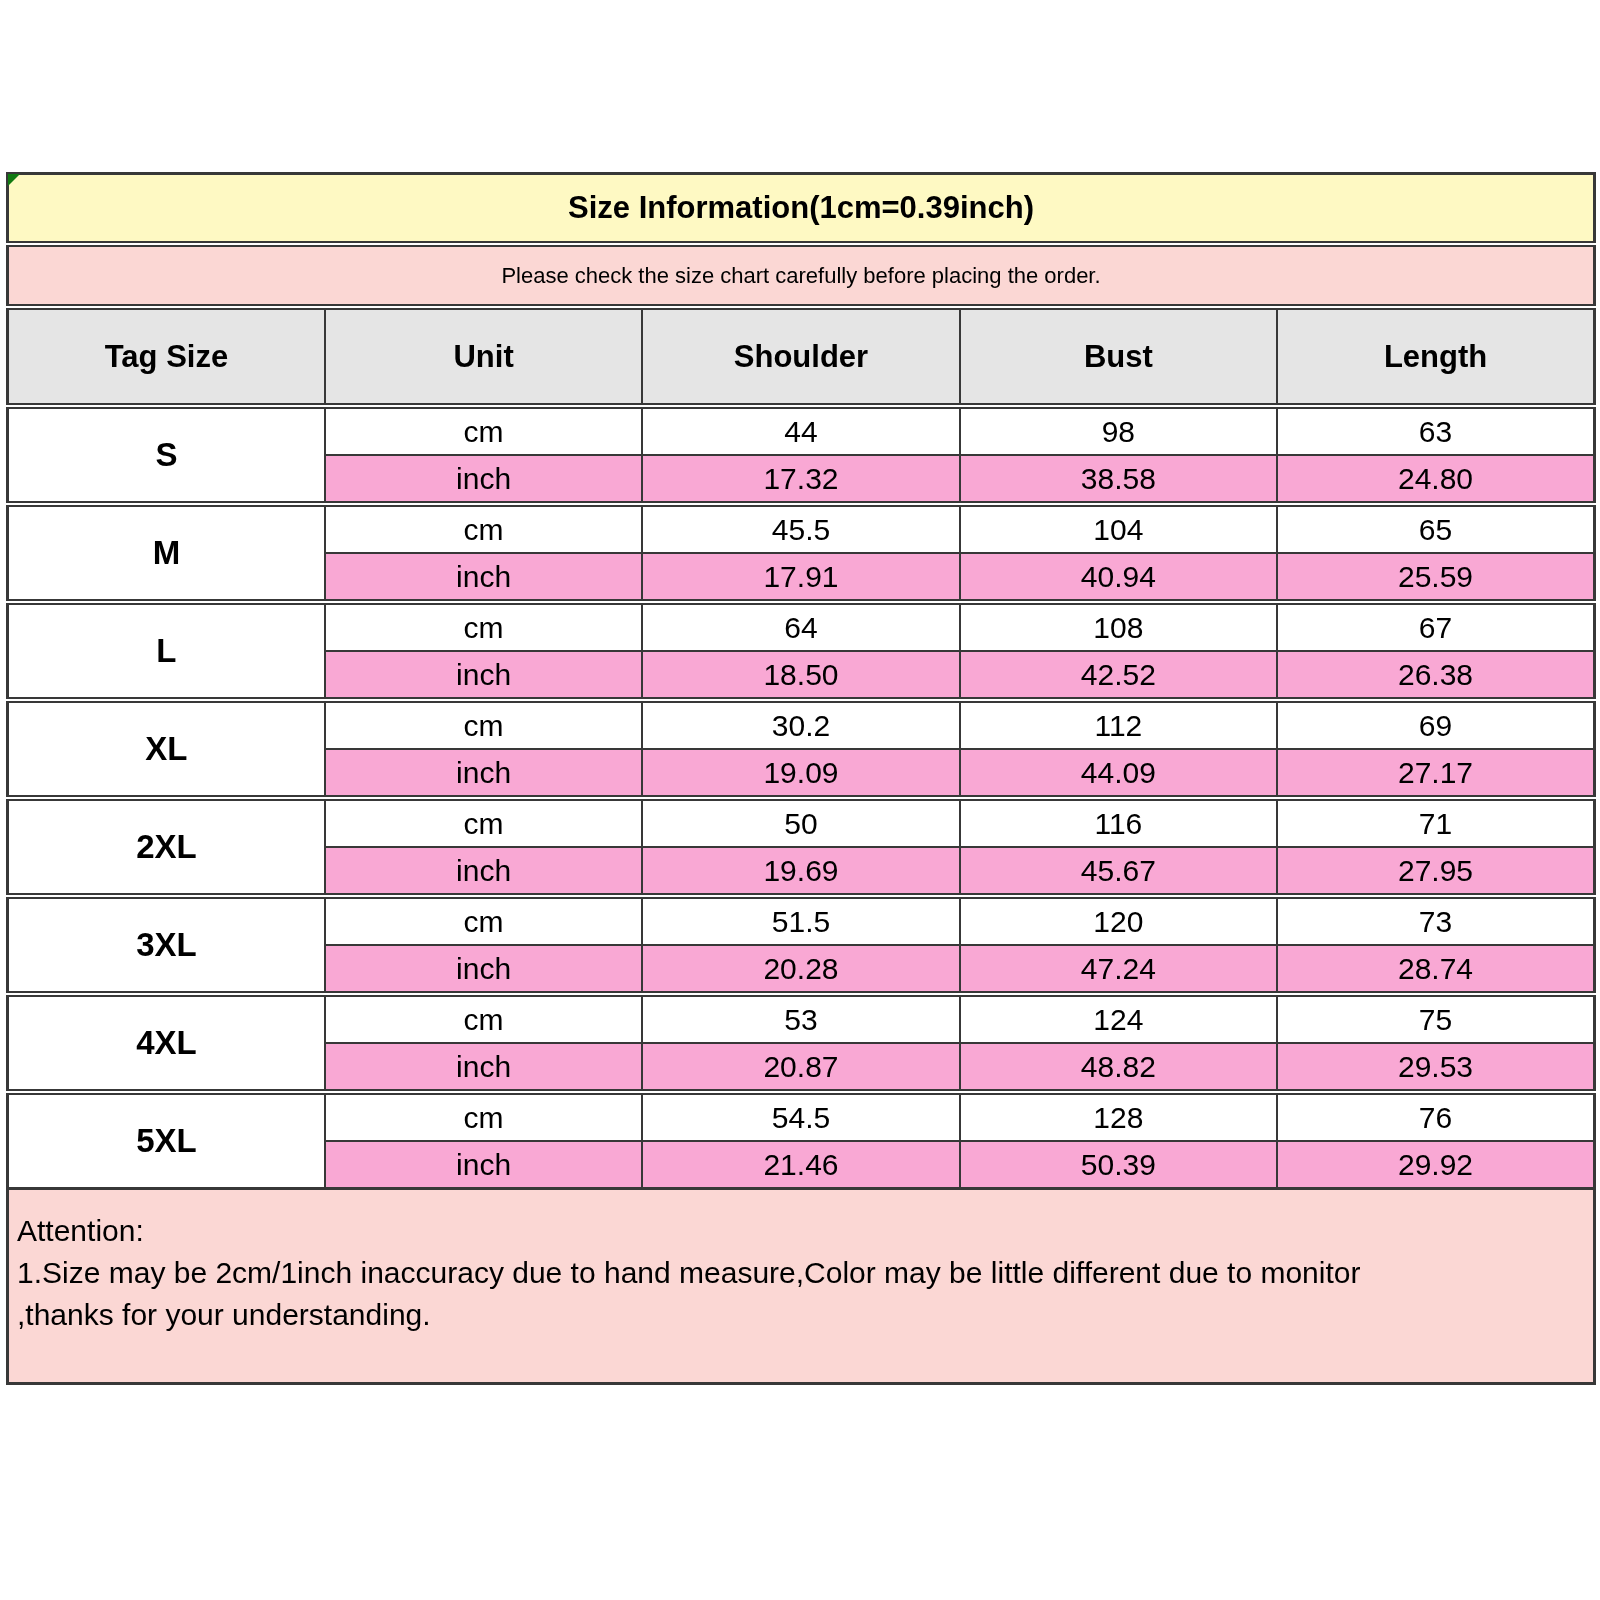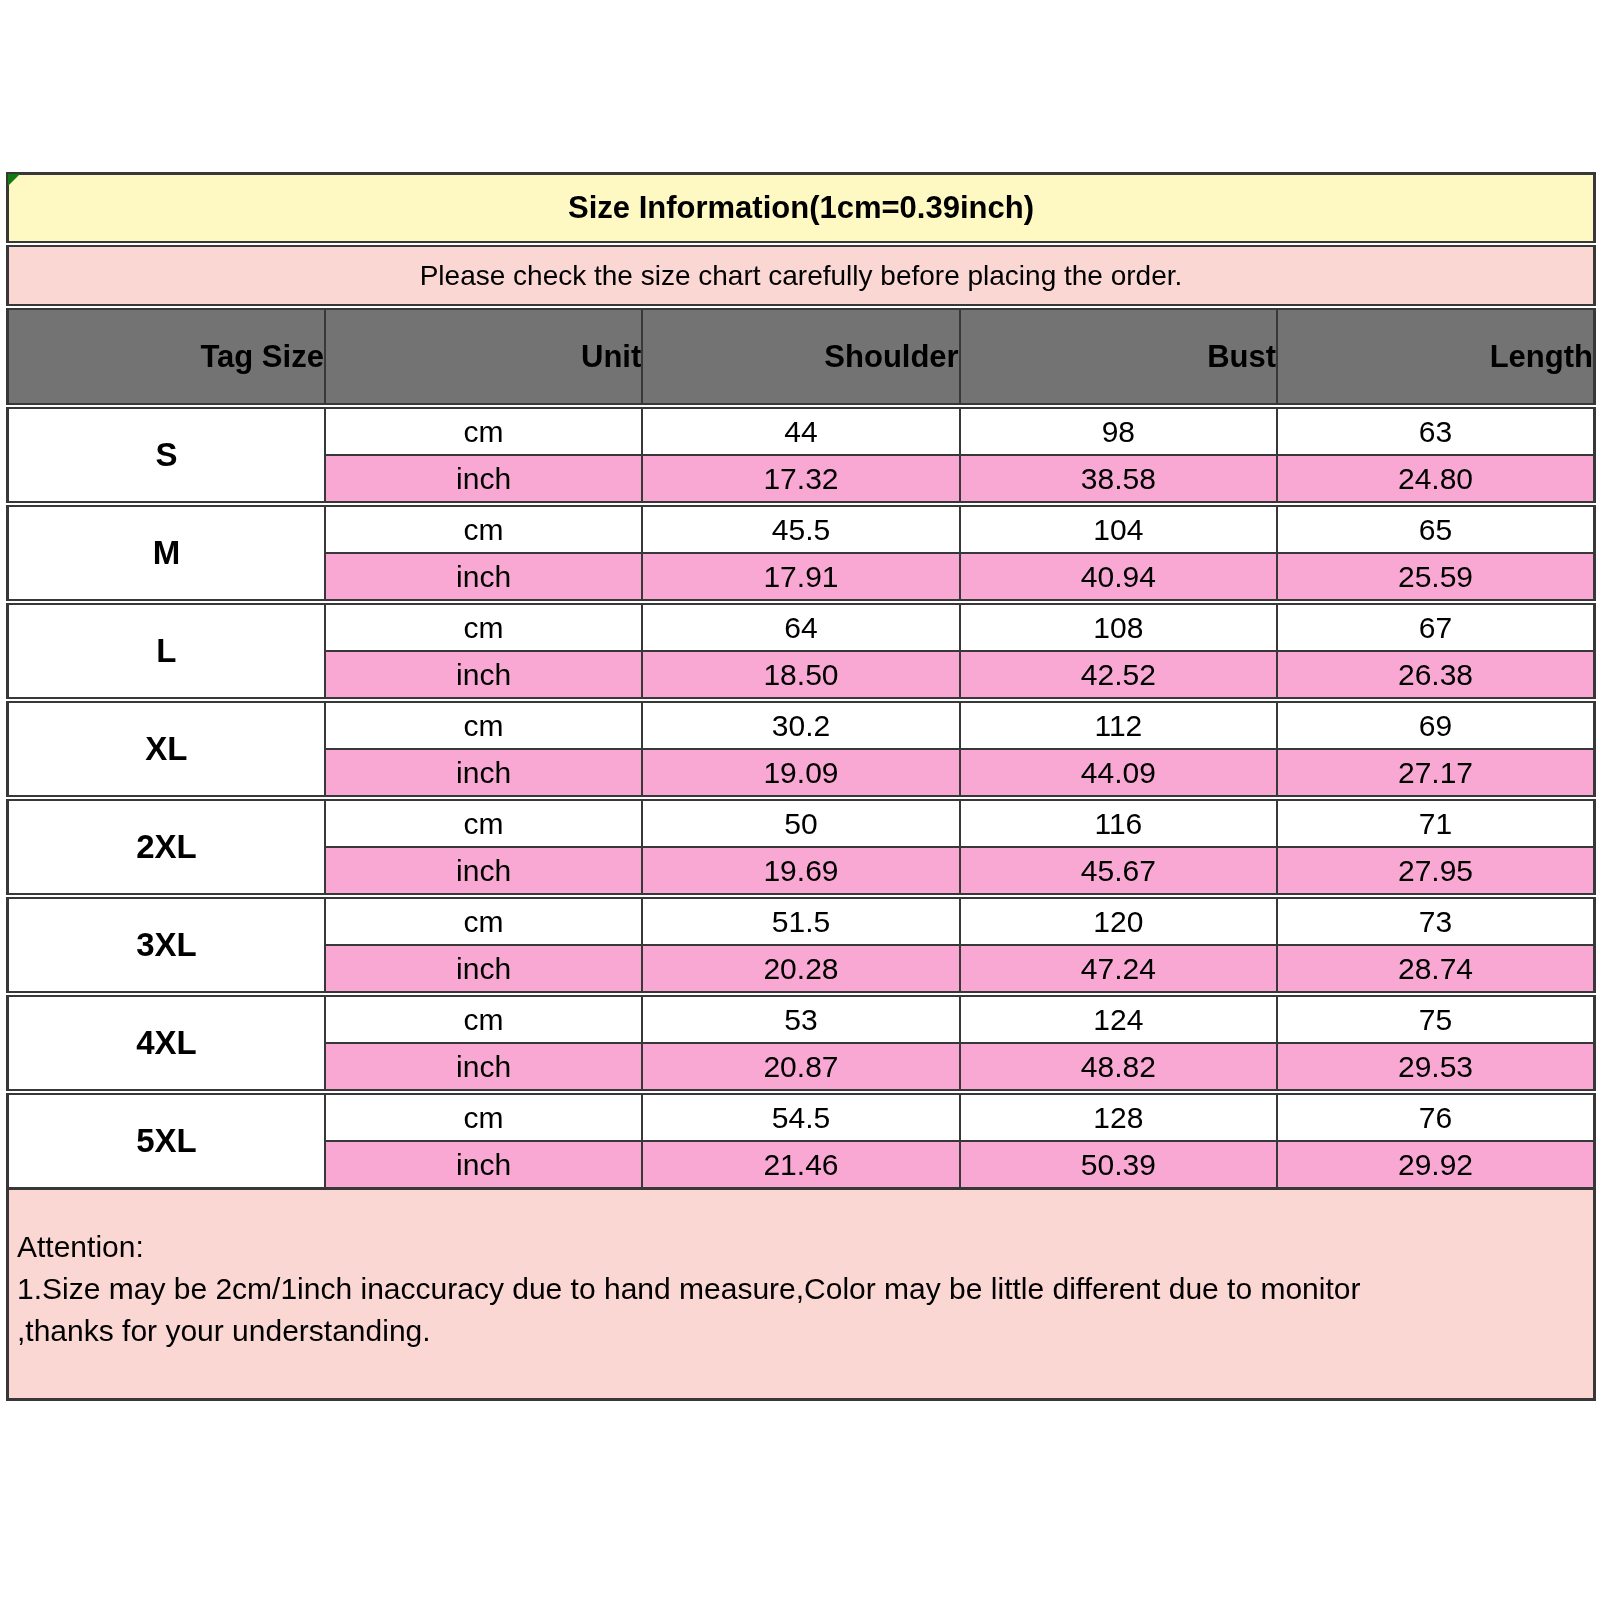--- a/index.html
+++ b/index.html
@@ -48,46 +48,45 @@
   }
   td.title-cell {
     background: #fef9c3;
     font-size: 31px;
     font-weight: bold;
     height: 66px;
     border-bottom: 6px double #383838;
   }
   td.subtitle-cell {
     background: #fbd7d4;
-    font-size: 28px;
+    font-size: 22px;
     height: 57px;
     border-bottom: 6px double #383838;
   }
   th.col-header {
-    background: #737373;
+    background: #e5e5e5;
     font-size: 31px;
     font-weight: bold;
     height: 93px;
     border-bottom: 6px double #383838;
-    text-align: right;
   }
   tbody td { font-size: 30px; height: 45px; background: #ffffff; }
   tr.row-inch td { background: #f9a8d4; }
   tr.group-start td { border-top: 6px double #383838; }
   td.tag-cell {
     background: #ffffff !important;
     font-size: 33px;
     font-weight: bold;
   }
   .attention-box {
     background: #fbd7d4;
     border: 3px solid #383838;
     border-top: none;
     height: 168px;
-    padding: 36px 10px 4px 8px;
+    padding: 20px 10px 4px 8px;
     text-align: left;
   }
   .attention-line {
     font-size: 30px;
     line-height: 42px;
     white-space: nowrap;
   }
 </style>
 </head>
 <body>

